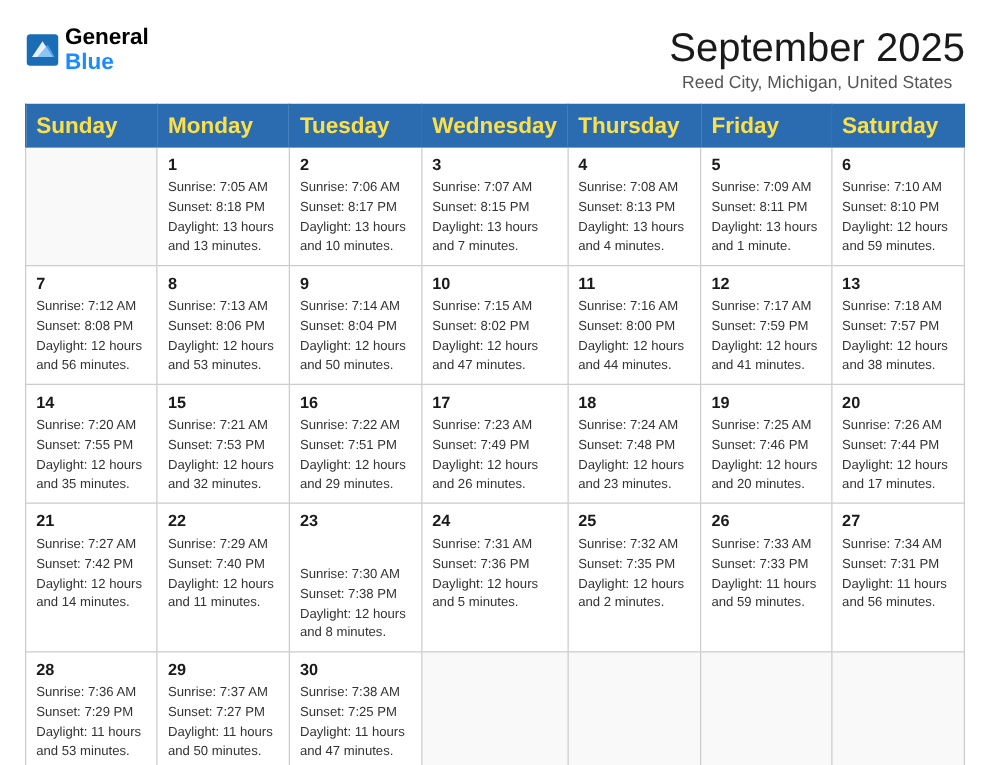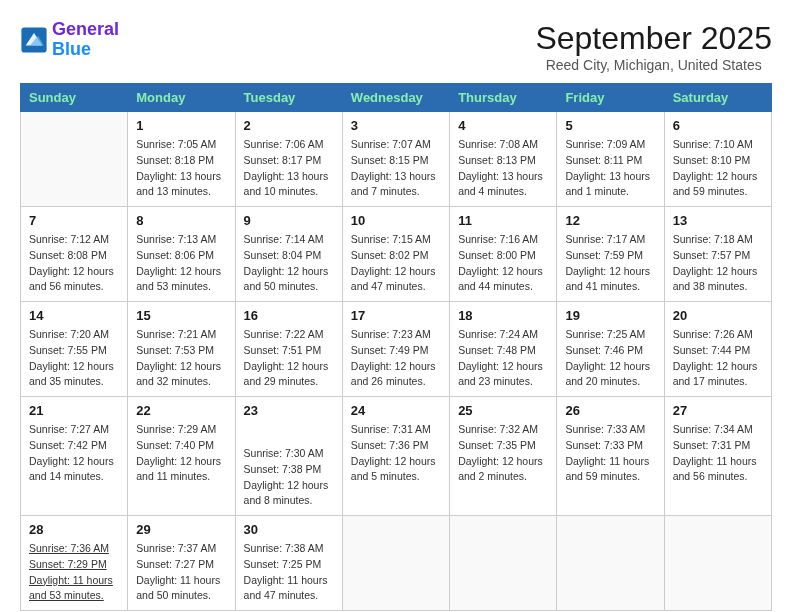--- a/index.html
+++ b/index.html
@@ -21,21 +21,21 @@
       align-items: center;
       gap: 4px;
     }
     .logo-text {
       font-size: 18px;
       font-weight: bold;
       color: #1a1a1a;
       line-height: 1.1;
     }
     .logo-text span {
-      color: #6d28d9;
+      color: #000000;
     }
     .logo-icon {
       width: 28px;
       height: 28px;
     }
     .title-section {
       text-align: center;
     }
     .month-title {
       font-size: 32px;
@@ -46,23 +46,23 @@
       font-size: 14px;
       color: #555;
     }
     .calendar {
       width: 100%;
       border-collapse: collapse;
       border: 1px solid #ccc;
     }
     .calendar th {
       background: #2b6cb0;
-      color: #86efac;
+      color: #fde047;
       padding: 6px 8px;
-      font-size: 13px;
+      font-size: 18px;
       font-weight: bold;
       text-align: left;
       border: 1px solid #2b6cb0;
     }
     .calendar td {
       vertical-align: top;
       padding: 6px 8px;
       border: 1px solid #ccc;
       width: calc(100% / 7);
       min-height: 80px;
@@ -313,21 +313,21 @@
           <div class="day-number">27</div>
           <div class="day-info" style="white-space: pre-line;">Sunrise: 7:34 AM
 Sunset: 7:31 PM
 Daylight: 11 hours
 and 56 minutes.</div>
         </td>
       </tr>
       <tr>
         <td>
           <div class="day-number">28</div>
-          <div class="day-info" style="white-space: pre-line; text-decoration: underline;">Sunrise: 7:36 AM
+          <div class="day-info" style="white-space: pre-line;">Sunrise: 7:36 AM
 Sunset: 7:29 PM
 Daylight: 11 hours
 and 53 minutes.</div>
         </td>
         <td>
           <div class="day-number">29</div>
           <div class="day-info" style="white-space: pre-line;">Sunrise: 7:37 AM
 Sunset: 7:27 PM
 Daylight: 11 hours
 and 50 minutes.</div>

